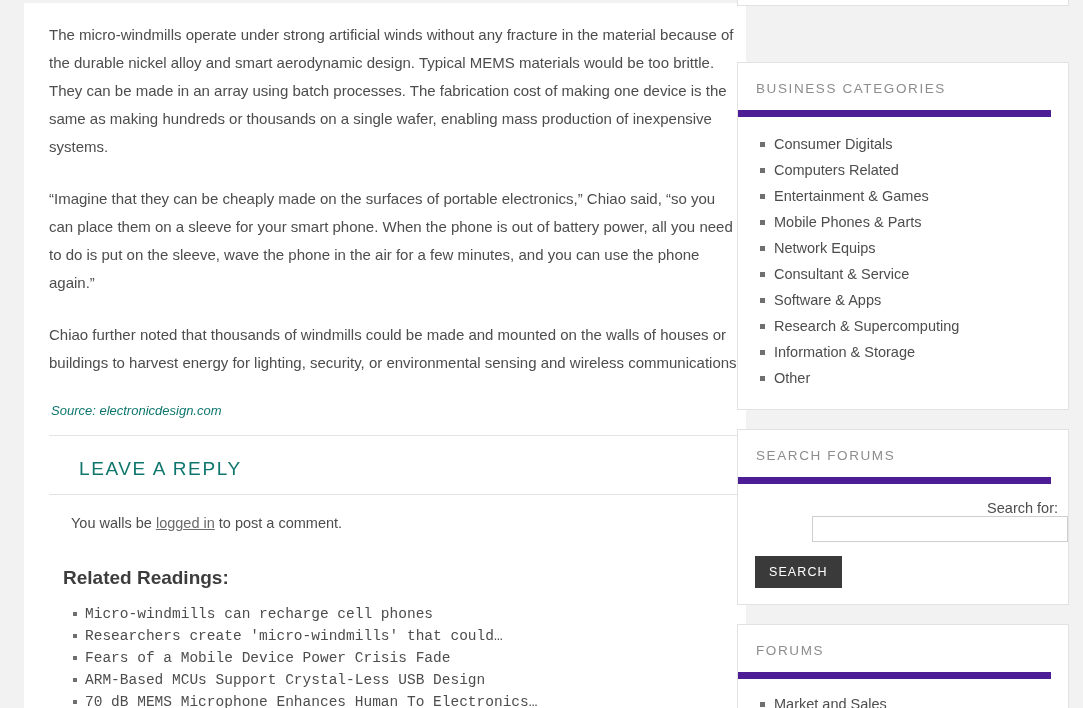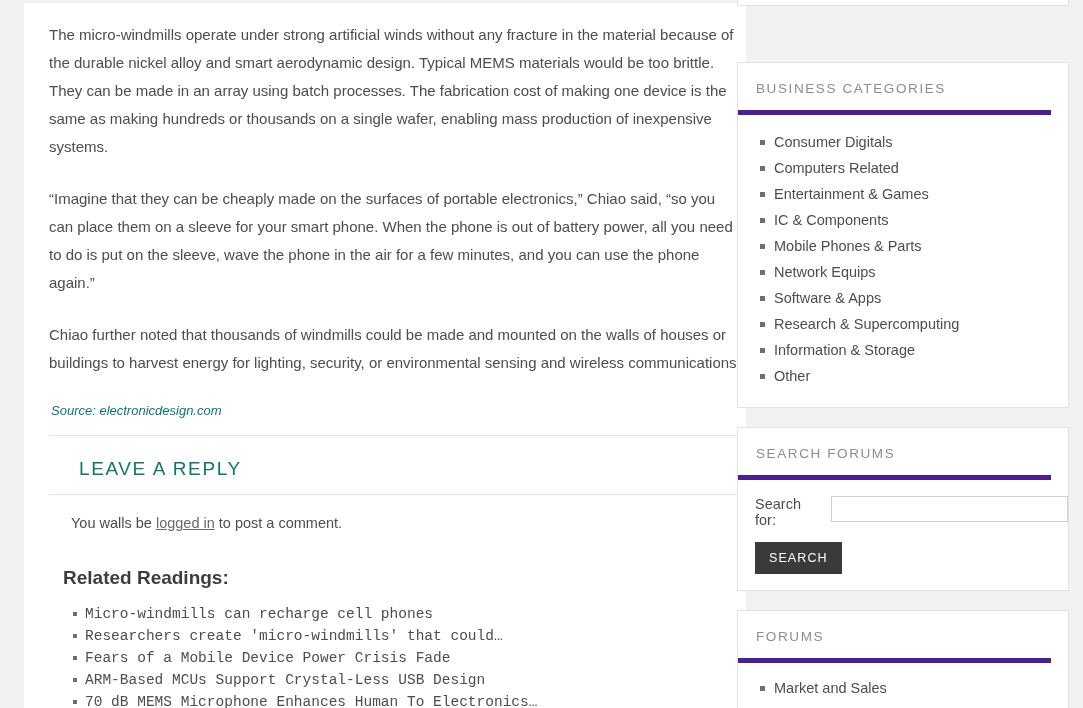--- a/index.html
+++ b/index.html
@@ -119,21 +119,21 @@
     border: 1px solid #e2e2e2;
     box-sizing: border-box;
     width: 332px;
     margin-bottom: 19px;
   }
   .widget-title {
     font-size: 13.5px;
     letter-spacing: 1.6px;
     color: #8d8d8d;
     padding: 18px 0 14px 18px;
-    border-bottom: 5px solid #4c1d95;
+    border-bottom: 7px solid #4c1d95;
     margin: 0 17px 0 0;
   }
   .widget-body {
     padding: 14px 0 18px 0;
   }
   ul.widget-list {
     list-style: none;
     margin: 0;
     padding: 0 0 0 36px;
   }
@@ -161,21 +161,22 @@
     height: 40px;
     background: #ffffff;
     border: 1px solid #e2e2e2;
     border-top: none;
     box-sizing: border-box;
   }
   
   .search-row {
     padding: 16px 0 0 17px;
     display: flex;
-    align-items: flex-start;
+    align-items: flex-end;
+    flex-direction: column;
   }
   .search-label {
     font-size: 14.5px;
     color: #4d4d4d;
     margin-right: 10px;
   }
   .search-input {
     width: 256px;
     height: 26px;
     border: 1px solid #cfcfcf;
@@ -236,23 +237,23 @@
       
     </div>
 
     <div class="widget" style="margin-top:62px;">
       <div class="widget-title">BUSINESS CATEGORIES</div>
       <div class="widget-body">
         <ul class="widget-list">
           <li><span>Consumer Digitals</span></li>
           <li><span>Computers Related</span></li>
           <li><span>Entertainment &amp; Games</span></li>
-          <li><span>IC &amp; Components</span></li>
           <li><span>Mobile Phones &amp; Parts</span></li>
           <li><span>Network Equips</span></li>
+          <li><span>Consultant &amp; Service</span></li>
           <li><span>Software &amp; Apps</span></li>
           <li><span>Research &amp; Supercomputing</span></li>
           <li><span>Information &amp; Storage</span></li>
           <li><span>Other</span></li>
         </ul>
       </div>
     </div>
 
     <div class="widget">
       <div class="widget-title">SEARCH FORUMS</div>

